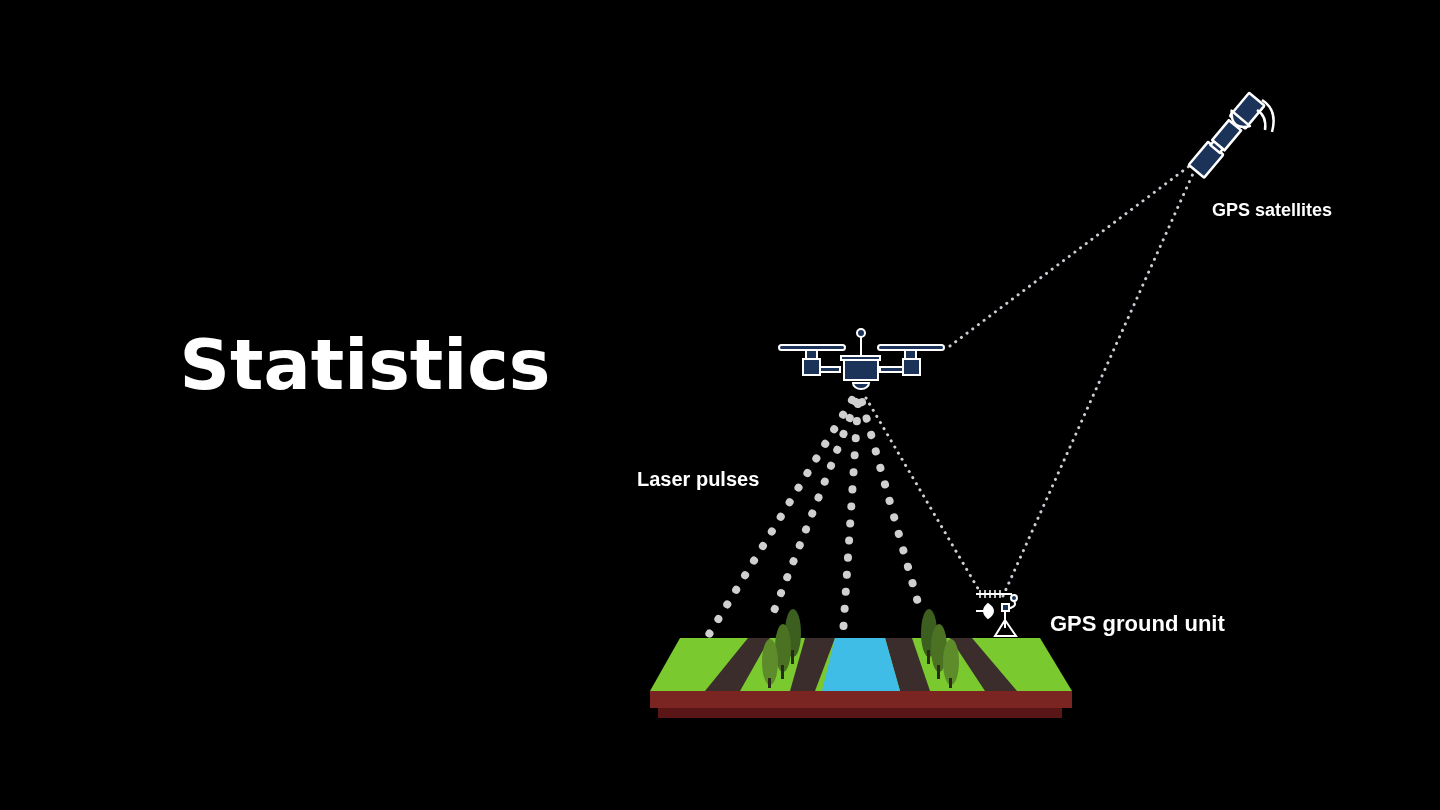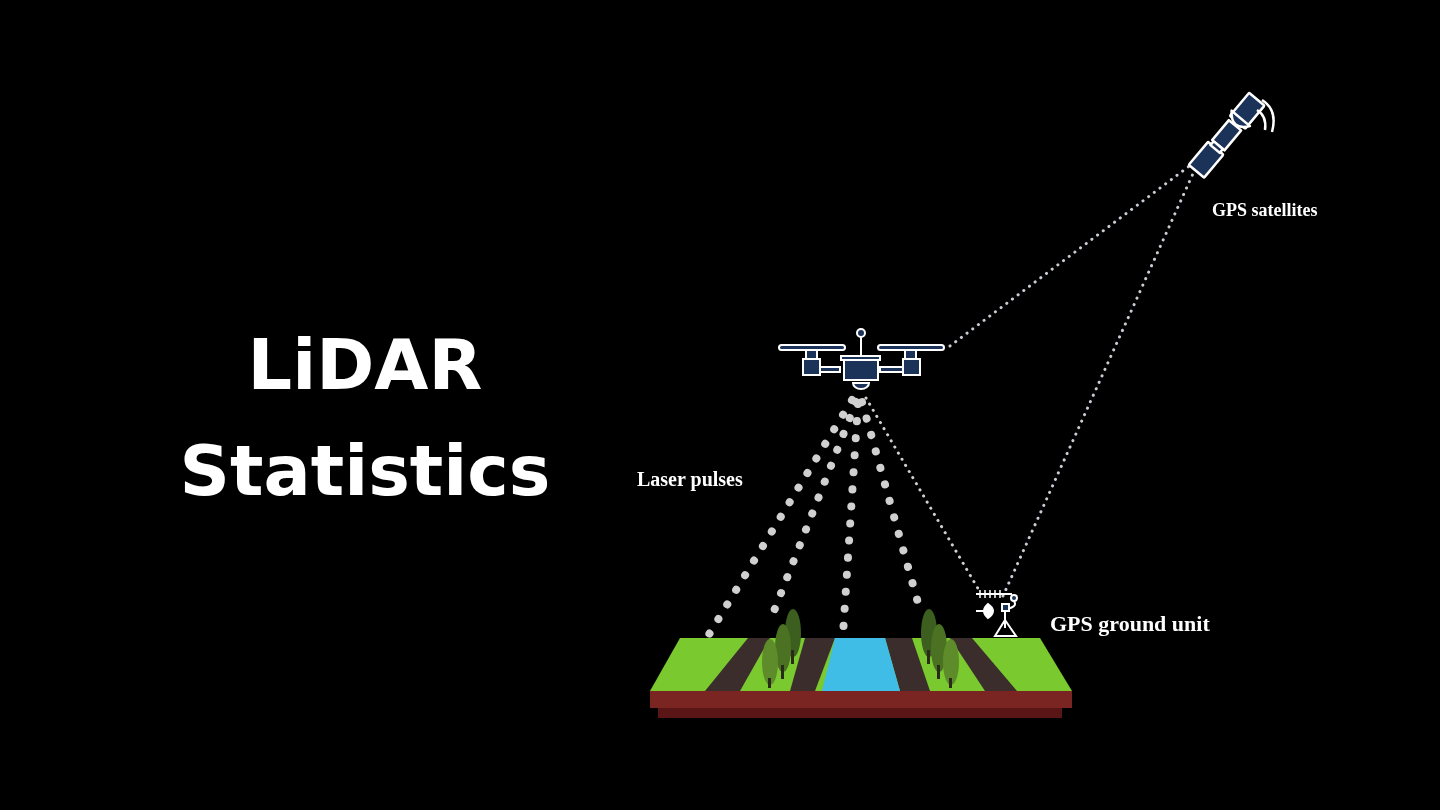--- a/index.html
+++ b/index.html
@@ -1,28 +1,27 @@
 <!DOCTYPE html>
 <html><head>
 <meta charset="utf-8">
 <style>
   html, body { margin:0; padding:0; background:#000; }
   body { width:1440px; height:810px; position:relative; overflow:hidden; font-family:"DejaVu Sans", sans-serif; }
   .title { position:absolute; left:120px; width:490px; top:312px; text-align:center; color:#fff; font-family:"DejaVu Sans", sans-serif; font-weight:bold; font-size:70px; line-height:106px; }
-  .label { position:absolute; color:#fff; font-family:Liberation Serif, serif; font-weight:bold; white-space:nowrap;text-align:right; }
+  .label { position:absolute; color:#fff; font-family:Liberation Sans, sans-serif; font-weight:bold; white-space:nowrap;text-align:right; }
   #lbl-sat { left:1212px; top:200px; font-size:18px; }
   #lbl-laser { left:615px; top:468px; font-size:20px;margin-left:22px; }
   #lbl-ground { left:1050px; top:611px; font-size:22px; }
   svg.scene { position:absolute; left:0; top:0; }
 </style>
 </head>
 <body>
 
 <div class="title">
-  <div>LiDAR</div>
   <div>Statistics</div>
 </div>
 
 <svg class="scene" width="1440" height="810" viewBox="0 0 1440 810">
 
   <g stroke="#c8ccd4" stroke-width="3" stroke-linecap="round" stroke-dasharray="0.1 7" fill="none">
     <line x1="950" y1="346" x2="1200" y2="158"></line>
     <line x1="1003" y1="596" x2="1200" y2="158"></line>
   </g>
 

